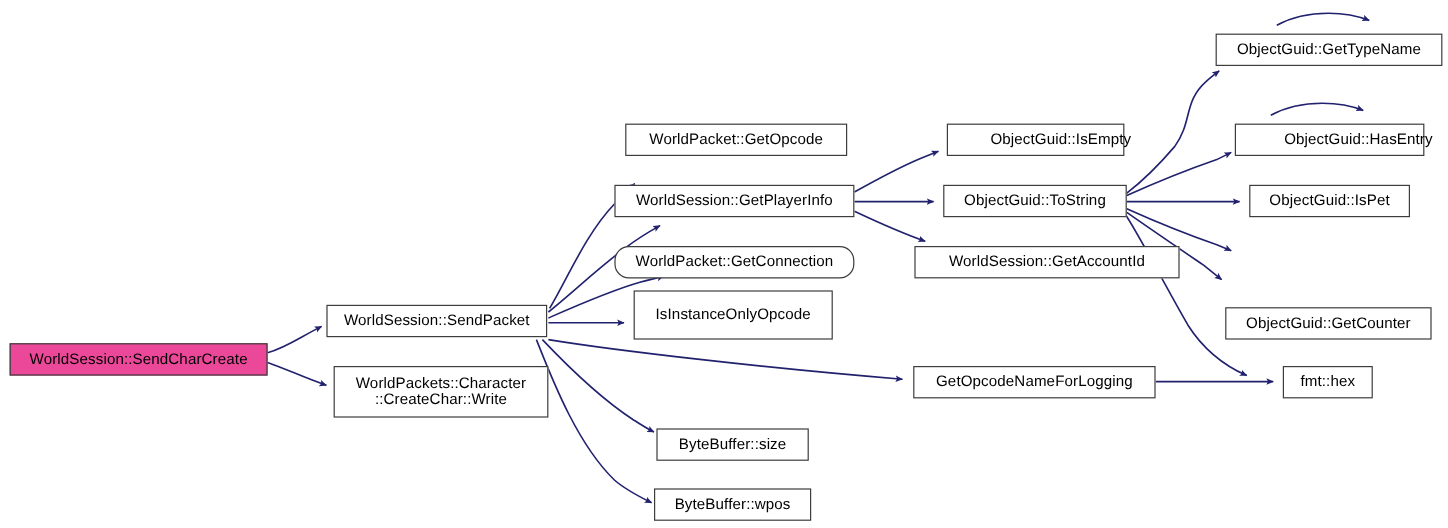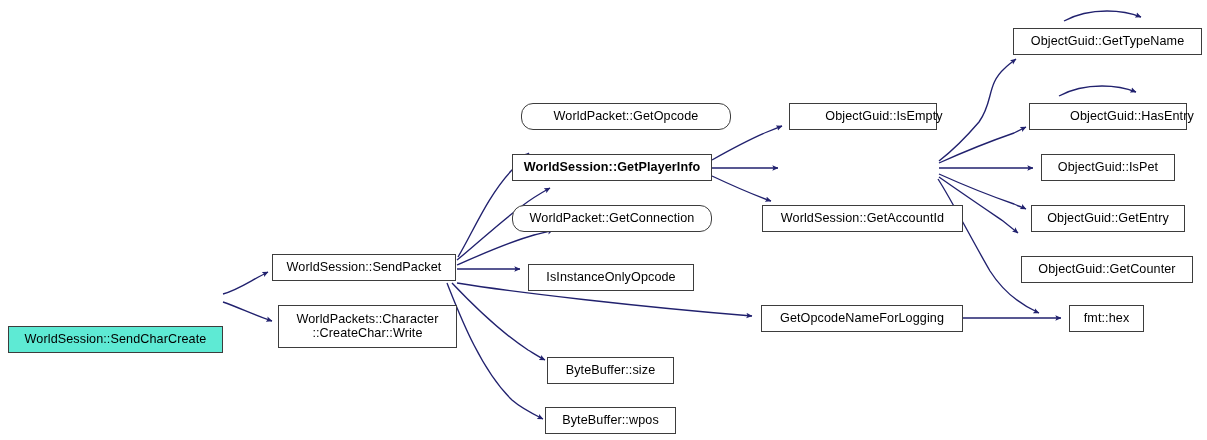--- a/index.html
+++ b/index.html
@@ -36,22 +36,21 @@
     justify-content: center;
     text-align: center;
     color: #000000;
     font-size: 12.6px;
     line-height: 13.5px;
     letter-spacing: 0.1px;
     white-space: pre-line;
     z-index: 2;
   }
   .node.current {
-    background: #5eead4;
-    margin-top: 40px;
+    background: #ec4899;
   }
 </style>
 </head>
 <body>
 
 <div id="graph">
   <svg id="edge-layer" width="1207" height="440" viewBox="0 0 1207 440" xmlns="http://www.w3.org/2000/svg">
       <defs>
         <marker id="arrow" viewBox="0 0 10 10" refX="9.2" refY="5" markerWidth="6.2" markerHeight="6.2" orient="auto-start-reverse" markerUnits="userSpaceOnUse">
           <path d="M0,0.6 L10,5 L0,9.4 L2.1,5 Z" fill="#21216e"></path>
@@ -76,28 +75,28 @@
       <path d="M939,177 C956,189 981,206 1003,221 C1008,225 1013,229 1018,233" fill="none" stroke="#21216e" stroke-width="1.35" marker-end="url(#arrow)"></path>
       <path d="M938,179 C951,199 972,240 990,271 C1004,293 1021,305 1039,313" fill="none" stroke="#21216e" stroke-width="1.35" marker-end="url(#arrow)"></path>
       <path d="M963,318 L1061,318" fill="none" stroke="#21216e" stroke-width="1.35" marker-end="url(#arrow)"></path>
       <path d="M1064,21 C1075,15 1091,11 1107,11 C1119,11 1131,13 1141,17" fill="none" stroke="#21216e" stroke-width="1.35" marker-end="url(#arrow)"></path>
       <path d="M1059,96 C1070,90 1086,86 1102,86 C1114,86 1126,88 1136,92" fill="none" stroke="#21216e" stroke-width="1.35" marker-end="url(#arrow)"></path>
     </svg>
 <div class="node current" style="left: 8px; top: 286px; width: 215px; height: 27px;">WorldSession::SendCharCreate</div>
     <div class="node" style="left: 272px; top: 254px; width: 184px; height: 27px;">WorldSession::SendPacket</div>
     <div class="node" style="left: 278px; top: 305px; width: 179px; height: 43px;">WorldPackets::Character
 ::CreateChar::Write</div>
-    <div class="node" style="left: 521px; top: 103px; width: 210px; height: 27px; border-radius: 12px;">WorldPacket::GetOpcode</div>
-    <div class="node" style="left: 512px; top: 154px; width: 200px; height: 27px; font-weight: bold;">WorldSession::GetPlayerInfo</div>
+    <div class="node" style="left: 521px; top: 103px; width: 185px; height: 27px;">WorldPacket::GetOpcode</div>
+    <div class="node" style="left: 512px; top: 154px; width: 200px; height: 27px;">WorldSession::GetPlayerInfo</div>
     <div class="node" style="left: 512px; top: 205px; width: 200px; height: 27px; border-radius: 12px;">WorldPacket::GetConnection</div>
-    <div class="node" style="left: 528px; top: 264px; width: 166px; height: 27px;">IsInstanceOnlyOpcode</div>
+    <div class="node" style="left: 528px; top: 242px; width: 166px; height: 41px;">IsInstanceOnlyOpcode</div>
     <div class="node" style="left: 547px; top: 357px; width: 127px; height: 27px;">ByteBuffer::size</div>
     <div class="node" style="left: 545px; top: 407px; width: 131px; height: 27px;">ByteBuffer::wpos</div>
     <div class="node" style="left: 789px; top: 103px; width: 148px; height: 27px; padding-left: 42px;">ObjectGuid::IsEmpty</div>
-    <div class="node" style="left: 762px; top: 205px; width: 201px; height: 27px;">WorldSession::GetAccountId</div>
+    <div class="node" style="left: 786px; top: 154px; width: 153px; height: 27px;">ObjectGuid::ToString</div>
+    <div class="node" style="left: 762px; top: 205px; width: 221px; height: 27px;">WorldSession::GetAccountId</div>
     <div class="node" style="left: 761px; top: 305px; width: 202px; height: 27px; text-align: right;">GetOpcodeNameForLogging</div>
     <div class="node" style="left: 1013px; top: 28px; width: 189px; height: 27px; text-align: right;">ObjectGuid::GetTypeName</div>
     <div class="node" style="left: 1029px; top: 103px; width: 158px; height: 27px; padding-left: 48px;">ObjectGuid::HasEntry</div>
     <div class="node" style="left: 1041px; top: 154px; width: 134px; height: 27px;">ObjectGuid::IsPet</div>
-    <div class="node" style="left: 1031px; top: 205px; width: 154px; height: 27px;">ObjectGuid::GetEntry</div>
     <div class="node" style="left: 1021px; top: 256px; width: 172px; height: 27px;">ObjectGuid::GetCounter</div>
     <div class="node" style="left: 1069px; top: 305px; width: 75px; height: 27px;">fmt::hex</div>
   </div>
 
 </body></html>

